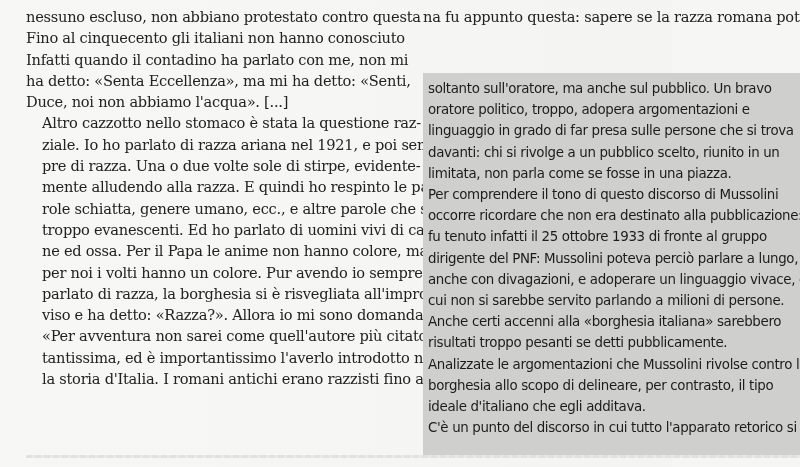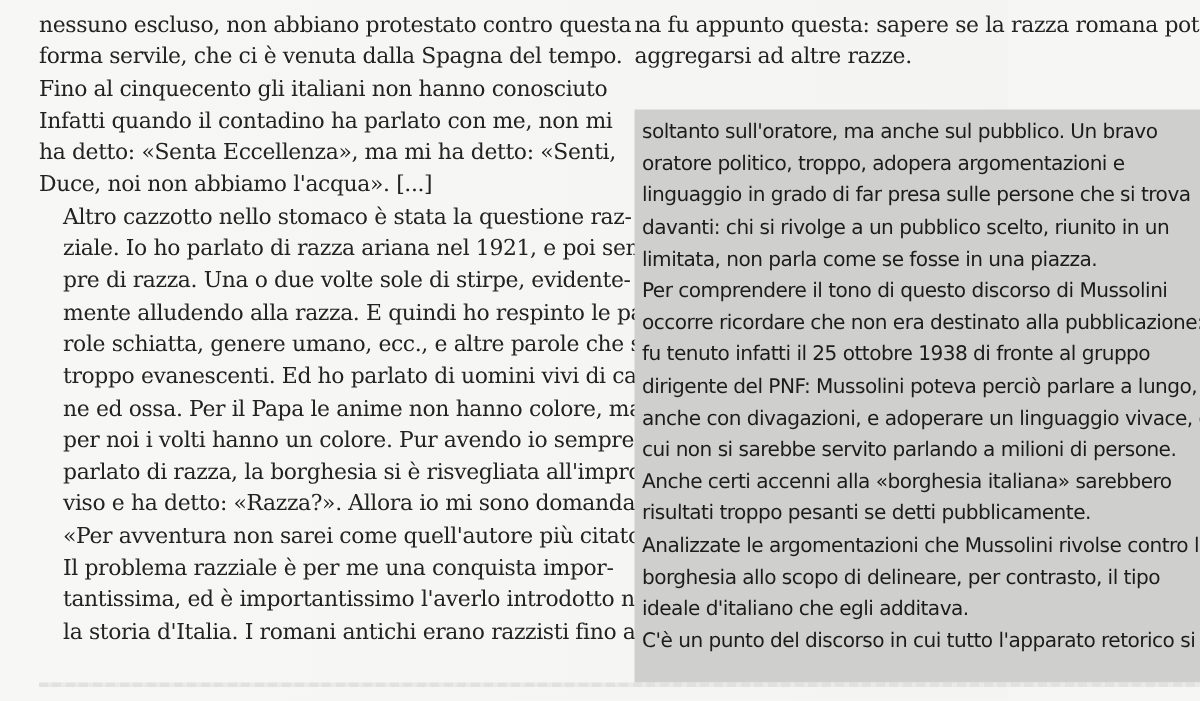--- a/index.html
+++ b/index.html
@@ -45,62 +45,59 @@
     }
   </style>
 </head>
 <body>
 
 <div class="page">
 
   <div class="col-left">
     <p>
       <span class="line">nessuno escluso, non abbiano protestato contro questa</span>
-      <span class="line">forma servile, che ci è venuta dalla Spagna del tempo.</span>
       <span class="line">Fino al cinquecento gli italiani non hanno conosciuto</span>
       <span class="line">Infatti quando il contadino ha parlato con me, non mi</span>
       <span class="line">ha detto: «Senta Eccellenza», ma mi ha detto: «Senti,</span>
       <span class="line last">Duce, noi non abbiamo l'acqua». [...]</span>
     </p>
     <p class="indent">
       <span class="line" style="text-indent:16px">Altro cazzotto nello stomaco è stata la questione raz-</span>
       <span class="line">ziale. Io ho parlato di razza ariana nel 1921, e poi sem-</span>
       <span class="line">pre di razza. Una o due volte sole di stirpe, evidente-</span>
       <span class="line">mente alludendo alla razza. E quindi ho respinto le pa-</span>
       <span class="line">role schiatta, genere umano, ecc., e altre parole che sono</span>
       <span class="line">troppo evanescenti. Ed ho parlato di uomini vivi di car-</span>
       <span class="line">ne ed ossa. Per il Papa le anime non hanno colore, ma</span>
       <span class="line">per noi i volti hanno un colore. Pur avendo io sempre</span>
       <span class="line">parlato di razza, la borghesia si è risvegliata all'improv-</span>
       <span class="line">viso e ha detto: «Razza?». Allora io mi sono domandato:</span>
       <span class="line">«Per avventura non sarei come quell'autore più citato</span>
     </p>
     <p class="indent">
-      <span class="line" style="text-indent:16px">Il problema razziale è per me una conquista impor-</span>
       <span class="line">tantissima, ed è importantissimo l'averlo introdotto nel-</span>
       <span class="line">la storia d'Italia. I romani antichi erano razzisti fino al-</span>
 
     </p>
   </div>
 
   <div class="col-right-top">
     <span class="line">na fu appunto questa: sapere se la razza romana poteva</span>
-    <span class="line last">aggregarsi ad altre razze.</span>
   </div>
 
   <div class="box"></div>
   <div class="box-text">
     <span class="bl">soltanto sull'oratore, ma anche sul pubblico. Un bravo</span>
     <span class="bl">oratore politico, troppo, adopera argomentazioni e</span>
     <span class="bl">linguaggio in grado di far presa sulle persone che si trova</span>
     <span class="bl">davanti: chi si rivolge a un pubblico scelto, riunito in un</span>
     <span class="bl">limitata, non parla come se fosse in una piazza.</span>
     <span class="bl">Per comprendere il tono di questo discorso di Mussolini</span>
     <span class="bl">occorre ricordare che non era destinato alla pubblicazione:</span>
-    <span class="bl">fu tenuto infatti il 25 ottobre 1938 di fronte al gruppo</span>
+    <span class="bl">fu tenuto infatti il 25 ottobre 1933 di fronte al gruppo</span>
     <span class="bl">dirigente del PNF: Mussolini poteva perciò parlare a lungo,</span>
     <span class="bl">anche con divagazioni, e adoperare un linguaggio vivace, di</span>
     <span class="bl">cui non si sarebbe servito parlando a milioni di persone.</span>
     <span class="bl">Anche certi accenni alla «borghesia italiana» sarebbero</span>
     <span class="bl">risultati troppo pesanti se detti pubblicamente.</span>
     <span class="bl">Analizzate le argomentazioni che Mussolini rivolse contro la</span>
     <span class="bl">borghesia allo scopo di delineare, per contrasto, il tipo</span>
     <span class="bl">ideale d'italiano che egli additava.</span>
     <span class="bl">C'è un punto del discorso in cui tutto l'apparato retorico si</span>
 

